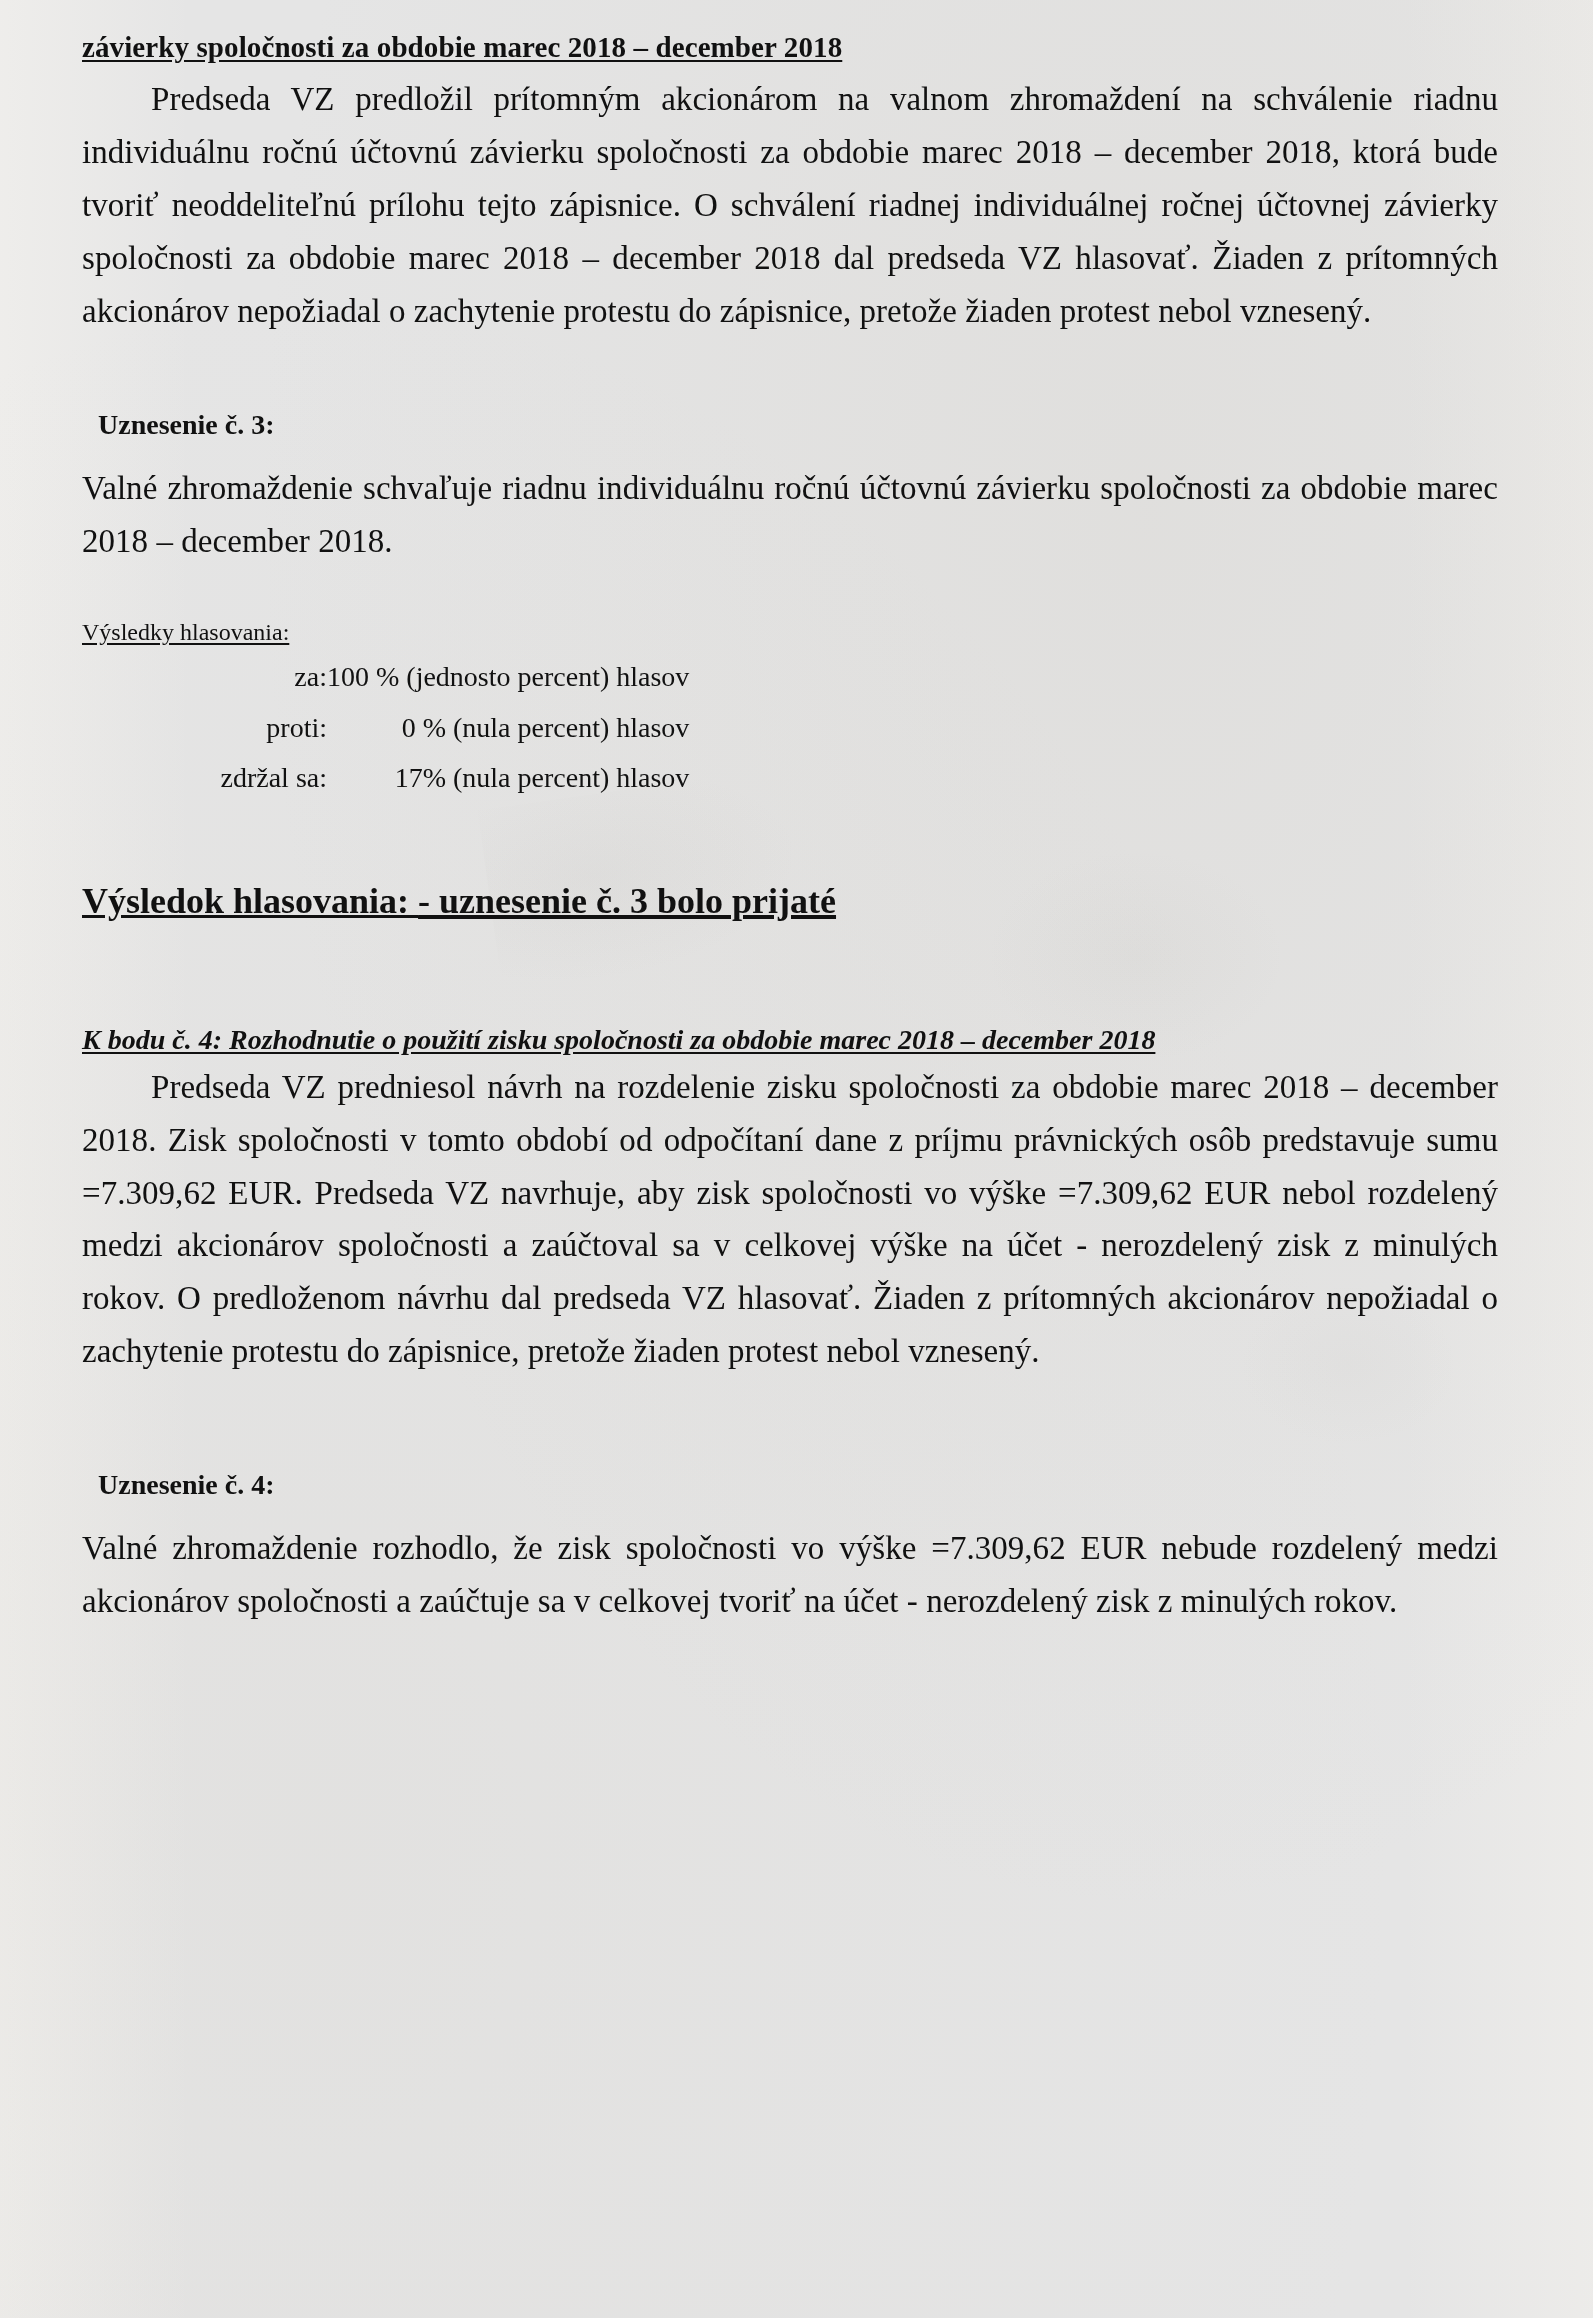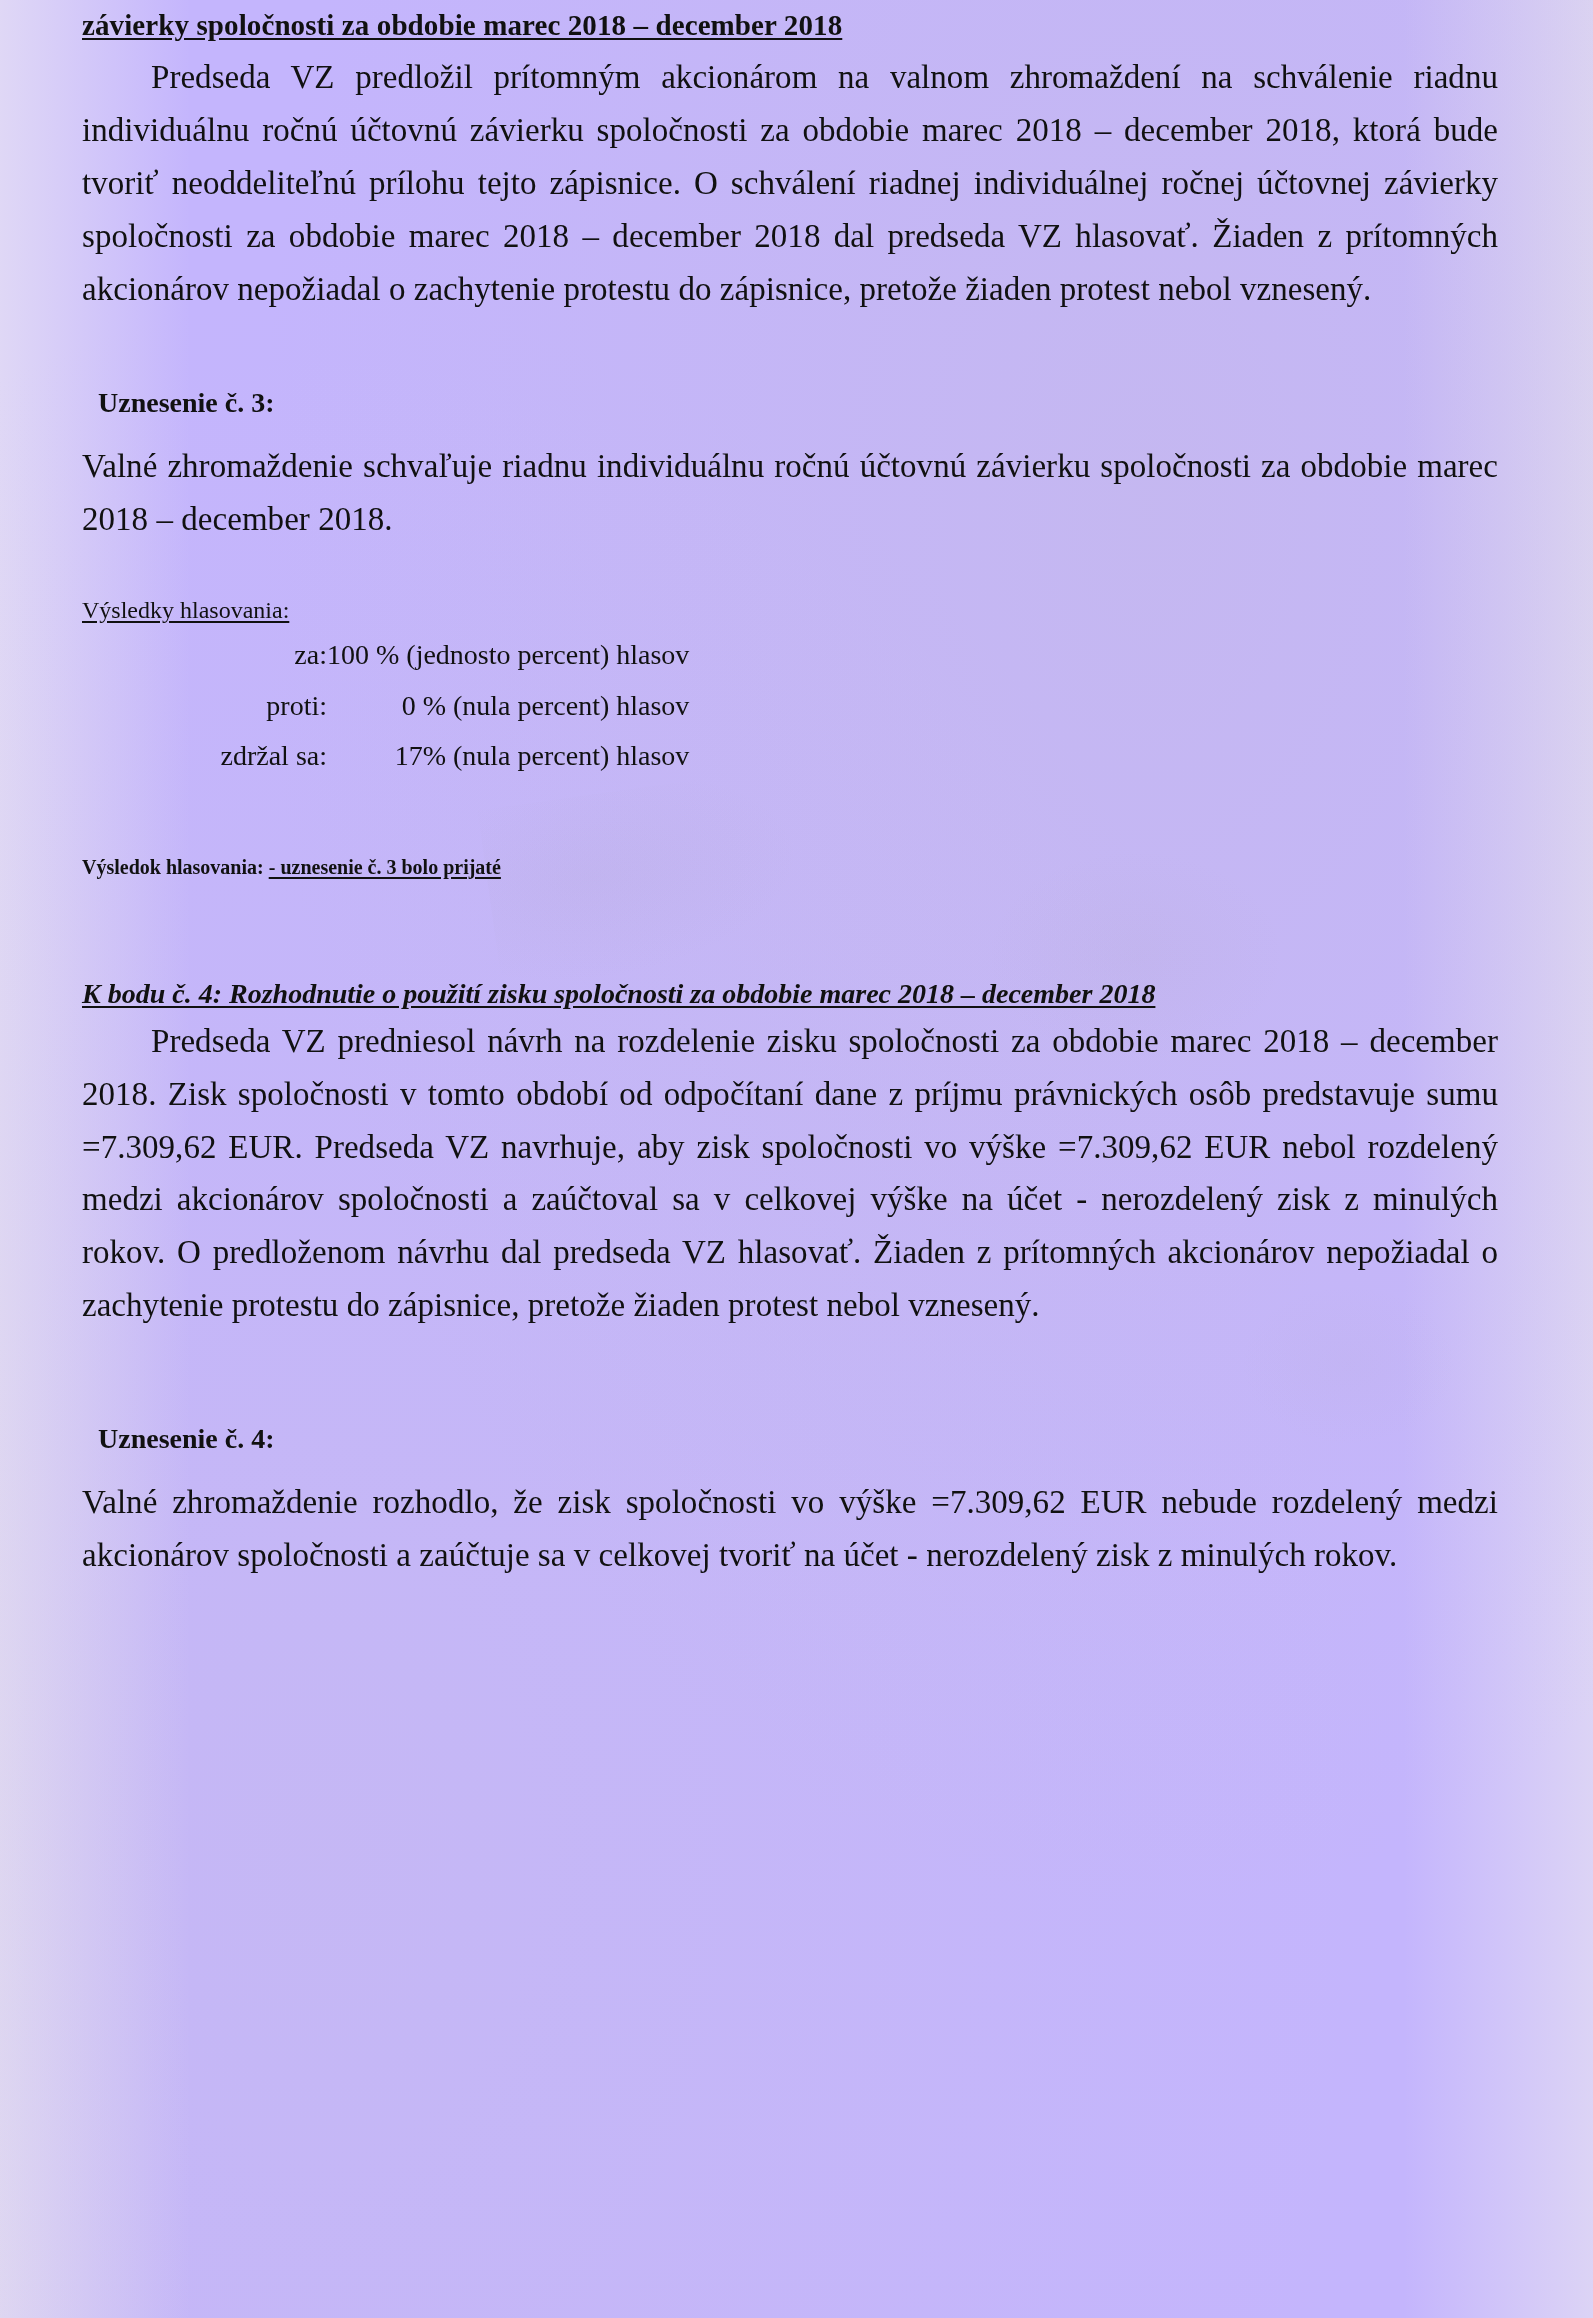--- a/index.html
+++ b/index.html
@@ -8,23 +8,23 @@
     background: #ffffff;
   }
   body {
     font-family: "Liberation Serif", serif;
     color: #111111;
   }
   .page {
     position: relative;
     width: 1594px;
     min-height: 2319px;
-    background: #c4b5fd;
+    background: #e5e5e5;
     box-sizing: border-box;
-    padding: 7px 96px 33px 82px;
+    padding: 29px 96px 33px 82px;
     overflow: hidden;
   }
   
   .scan-tint {
     position: absolute;
     inset: 0;
     pointer-events: none;
     background:
       radial-gradient(ellipse at 72% 22%, rgba(200,195,185,0.18) 0%, rgba(255,255,255,0) 55%),
       radial-gradient(ellipse at 20% 80%, rgba(205,200,190,0.13) 0%, rgba(255,255,255,0) 60%),
@@ -117,24 +117,25 @@
     text-align: right;
   }
   td.vote-label {
     width: 245px;
     padding-right: 16.3px;
   }
   td.vote-value {
     white-space: nowrap;
   }
   .result-line {
-    font-size: 20px;
+    font-size: 36px;
     font-weight: bold;
     margin: 0;
     line-height: 1.5;
+    text-decoration: underline;
   }
   .result-line .res-underline {
     text-decoration: underline;
     text-underline-offset: 3.3px;
   }
 </style>
 </head>
 <body>
 
 <div class="page">

